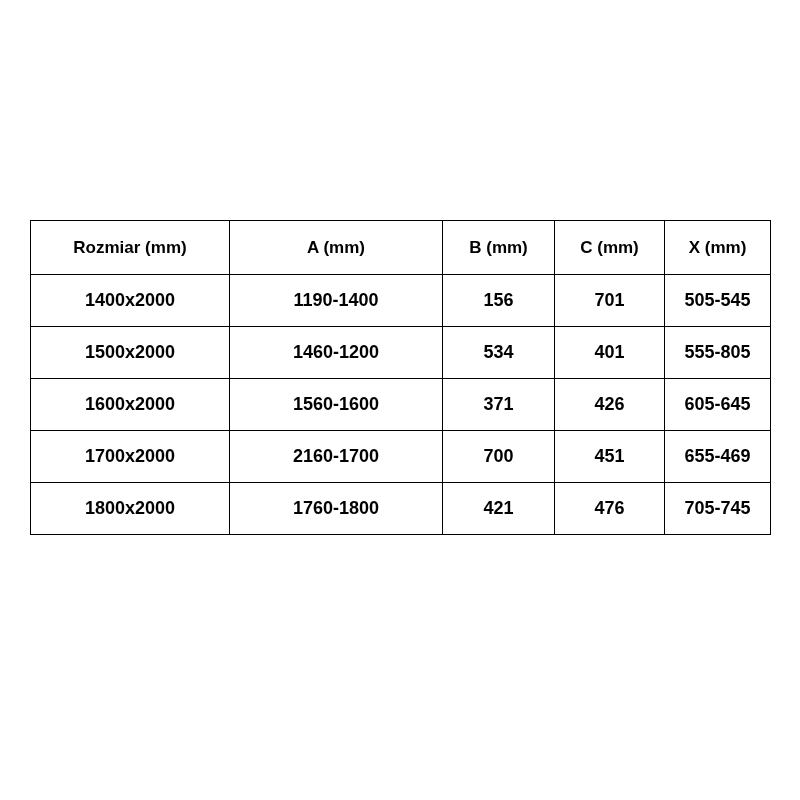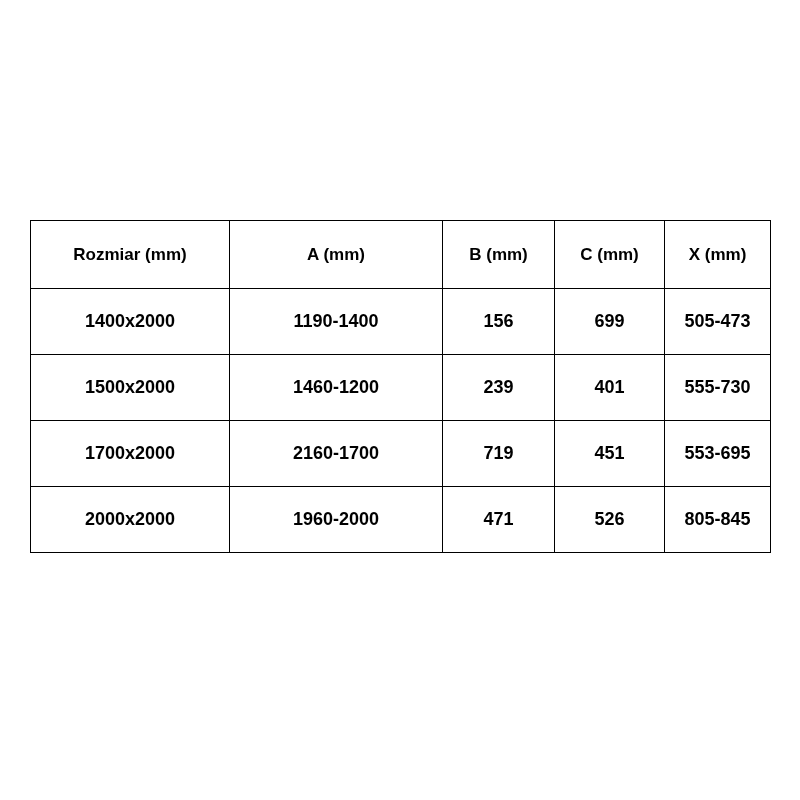--- a/index.html
+++ b/index.html
@@ -31,21 +31,21 @@
     width: 740px;
     table-layout: fixed;
   }
   table.spec td,
   table.spec th {
     border: 1px solid #000000;
     text-align: center;
     vertical-align: middle;
     font-weight: bold;
     color: #000000;
-    padding: 7px;
+    padding: 0;
   }
   table.spec thead th {
     height: 53px;
     font-size: 17px;
   }
   table.spec tbody td {
     height: 51px;
     font-size: 18px;
     text-align: center;
   }
@@ -76,40 +76,47 @@
           <th>B (mm)</th>
           <th>C (mm)</th>
           <th>X (mm)</th>
         </tr>
       </thead>
       <tbody>
         <tr>
           <td>1400x2000</td>
           <td>1190-1400</td>
           <td>156</td>
-          <td>699</td>
-          <td>505-473</td>
+          <td>701</td>
+          <td>505-545</td>
         </tr>
         <tr>
           <td>1500x2000</td>
           <td>1460-1200</td>
-          <td>239</td>
+          <td>534</td>
           <td>401</td>
-          <td>555-730</td>
+          <td>555-805</td>
+        </tr>
+        <tr>
+          <td>1600x2000</td>
+          <td>1560-1600</td>
+          <td>371</td>
+          <td>426</td>
+          <td>605-645</td>
         </tr>
         <tr>
           <td>1700x2000</td>
           <td>2160-1700</td>
-          <td>719</td>
+          <td>700</td>
           <td>451</td>
-          <td>553-695</td>
+          <td>655-469</td>
         </tr>
         <tr>
-          <td>2000x2000</td>
-          <td>1960-2000</td>
-          <td>471</td>
-          <td>526</td>
-          <td>805-845</td>
+          <td>1800x2000</td>
+          <td>1760-1800</td>
+          <td>421</td>
+          <td>476</td>
+          <td>705-745</td>
         </tr>
       </tbody>
     </table>
   </div>
 </div>
 
 </body></html>

